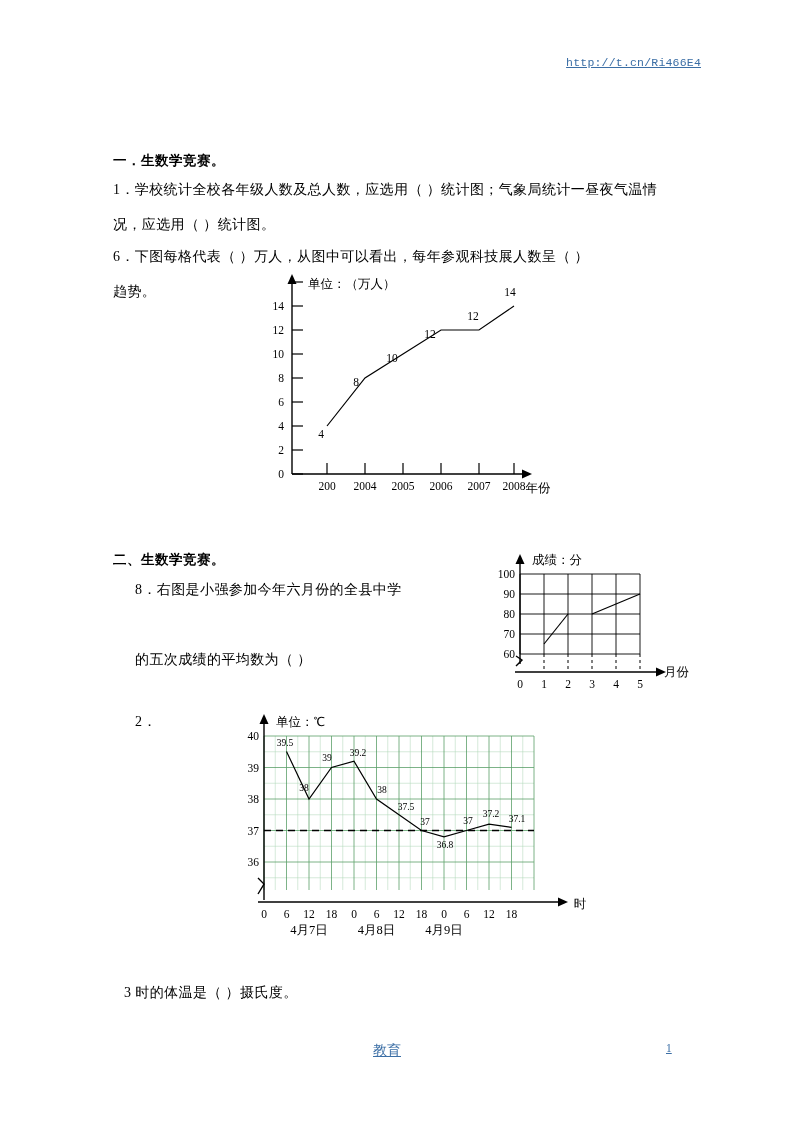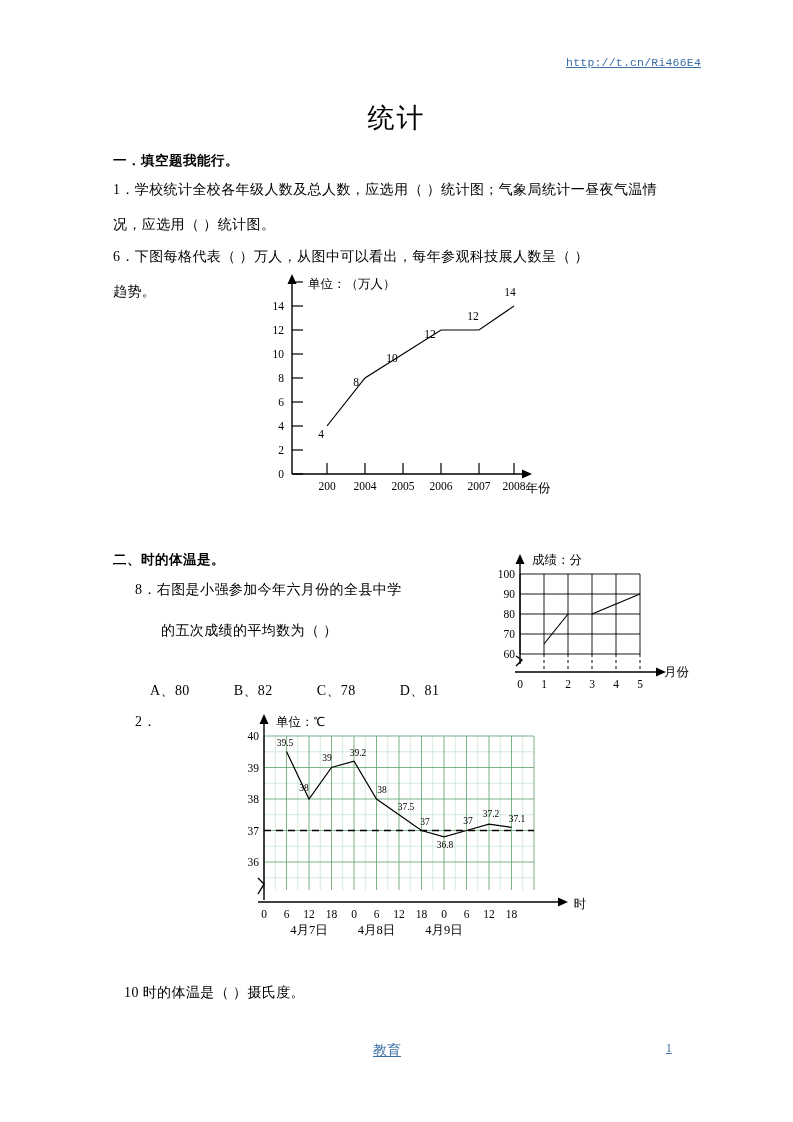--- a/index.html
+++ b/index.html
@@ -63,21 +63,21 @@
 
   #sec1-head { left: 113px; top: 152px; }
   #q1-l1 { left: 113px; top: 181px; }
   #q1-l2 { left: 113px; top: 216px; }
   #q2-l1 { left: 113px; top: 248px; }
   #q2-l2 { left: 113px; top: 283px; }
 
   #sec2-head { left: 113px; top: 551px; }
   #q3-l1 { left: 135px; top: 581px; }
   #q3-l2 { left: 135px; top: 615px; }
-  #q3-l3 { left: 135px; top: 622px; margin-left: 26px; }
+  #q3-l3 { left: 135px; top: 651px; }
   #q3-opts { left: 150px; top: 682px; }
   #q4-num { left: 135px; top: 713px; }
   #q4-l1 { left: 135px; top: 950px; }
   #q4-l2 { left: 124px; top: 984px; }
 
   .opt { display: inline-block; }
   .opt + .opt { margin-left: 44px; }
 
   
   .footer-link {
@@ -120,23 +120,22 @@
   .dashline { stroke: #000; stroke-width: 1.3; fill: none; stroke-dasharray: 7 5; }
   .dashtick { stroke: #000; stroke-width: 1; fill: none; stroke-dasharray: 3 3; }
 </style>
 </head>
 <body>
 
 <div class="page">
 
   <a class="header-url" href="#">http://t.cn/Ri466E4</a>
 
-  <div class="doc-title">统计</div>
-
-  <div class="sec-head" id="sec1-head">一．填空题我能行。</div>
+
+  <div class="sec-head" id="sec1-head">一．生数学竞赛。</div>
   <div class="qline" id="q1-l1">1．学校统计全校各年级人数及总人数，应选用（            ）统计图；气象局统计一昼夜气温情</div>
   <div class="qline" id="q1-l2">况，应选用（            ）统计图。</div>
   <div class="qline" id="q2-l1">6．下图每格代表（        ）万人，从图中可以看出，每年参观科技展人数呈（              ）</div>
   <div class="qline" id="q2-l2">趋势。</div>
 
   <div class="chart" id="chart-visitors">
     <svg width="300" height="232" viewBox="0 0 300 232">
 
       <path class="axis-line" d="M 40 208 L 40 16"></path>
       <path d="M 40 8 L 35.5 18 L 44.5 18 Z" fill="#000"></path>
@@ -191,28 +190,25 @@
 
       <text class="tlabel" x="69" y="172" text-anchor="middle">4</text>
       <text class="tlabel" x="104" y="120" text-anchor="middle">8</text>
       <text class="tlabel" x="140" y="96" text-anchor="middle">10</text>
       <text class="tlabel" x="178" y="72" text-anchor="middle">12</text>
       <text class="tlabel" x="221" y="54" text-anchor="middle">12</text>
       <text class="tlabel" x="258" y="30" text-anchor="middle">14</text>
     </svg>
   </div>
 
-  <div class="sec-head" id="sec2-head">二、时的体温是。</div>
+  <div class="sec-head" id="sec2-head">二、生数学竞赛。</div>
   <div class="qline" id="q3-l1">8．右图是小强参加今年六月份的全县中学</div>
   <div class="qline" id="q3-l3">的五次成绩的平均数为（     ）</div>
-  <div class="qline" id="q3-opts">
-    <span class="opt">A、80</span><span class="opt">B、82</span><span class="opt">C、78</span><span class="opt">D、81</span>
-  </div>
   <div class="qline" id="q4-num">2．</div>
-  <div class="qline" id="q4-l2">10 时的体温是（      ）摄氏度。</div>
+  <div class="qline" id="q4-l2">3 时的体温是（      ）摄氏度。</div>
 
   <div class="chart" id="chart-scores">
     <svg width="200" height="160" viewBox="0 0 200 160">
 
       <g>
 
         <line class="grid-black" x1="38" y1="28" x2="158" y2="28"></line>
         <line class="grid-black" x1="38" y1="48" x2="158" y2="48"></line>
         <line class="grid-black" x1="38" y1="68" x2="158" y2="68"></line>
         <line class="grid-black" x1="38" y1="88" x2="158" y2="88"></line>

